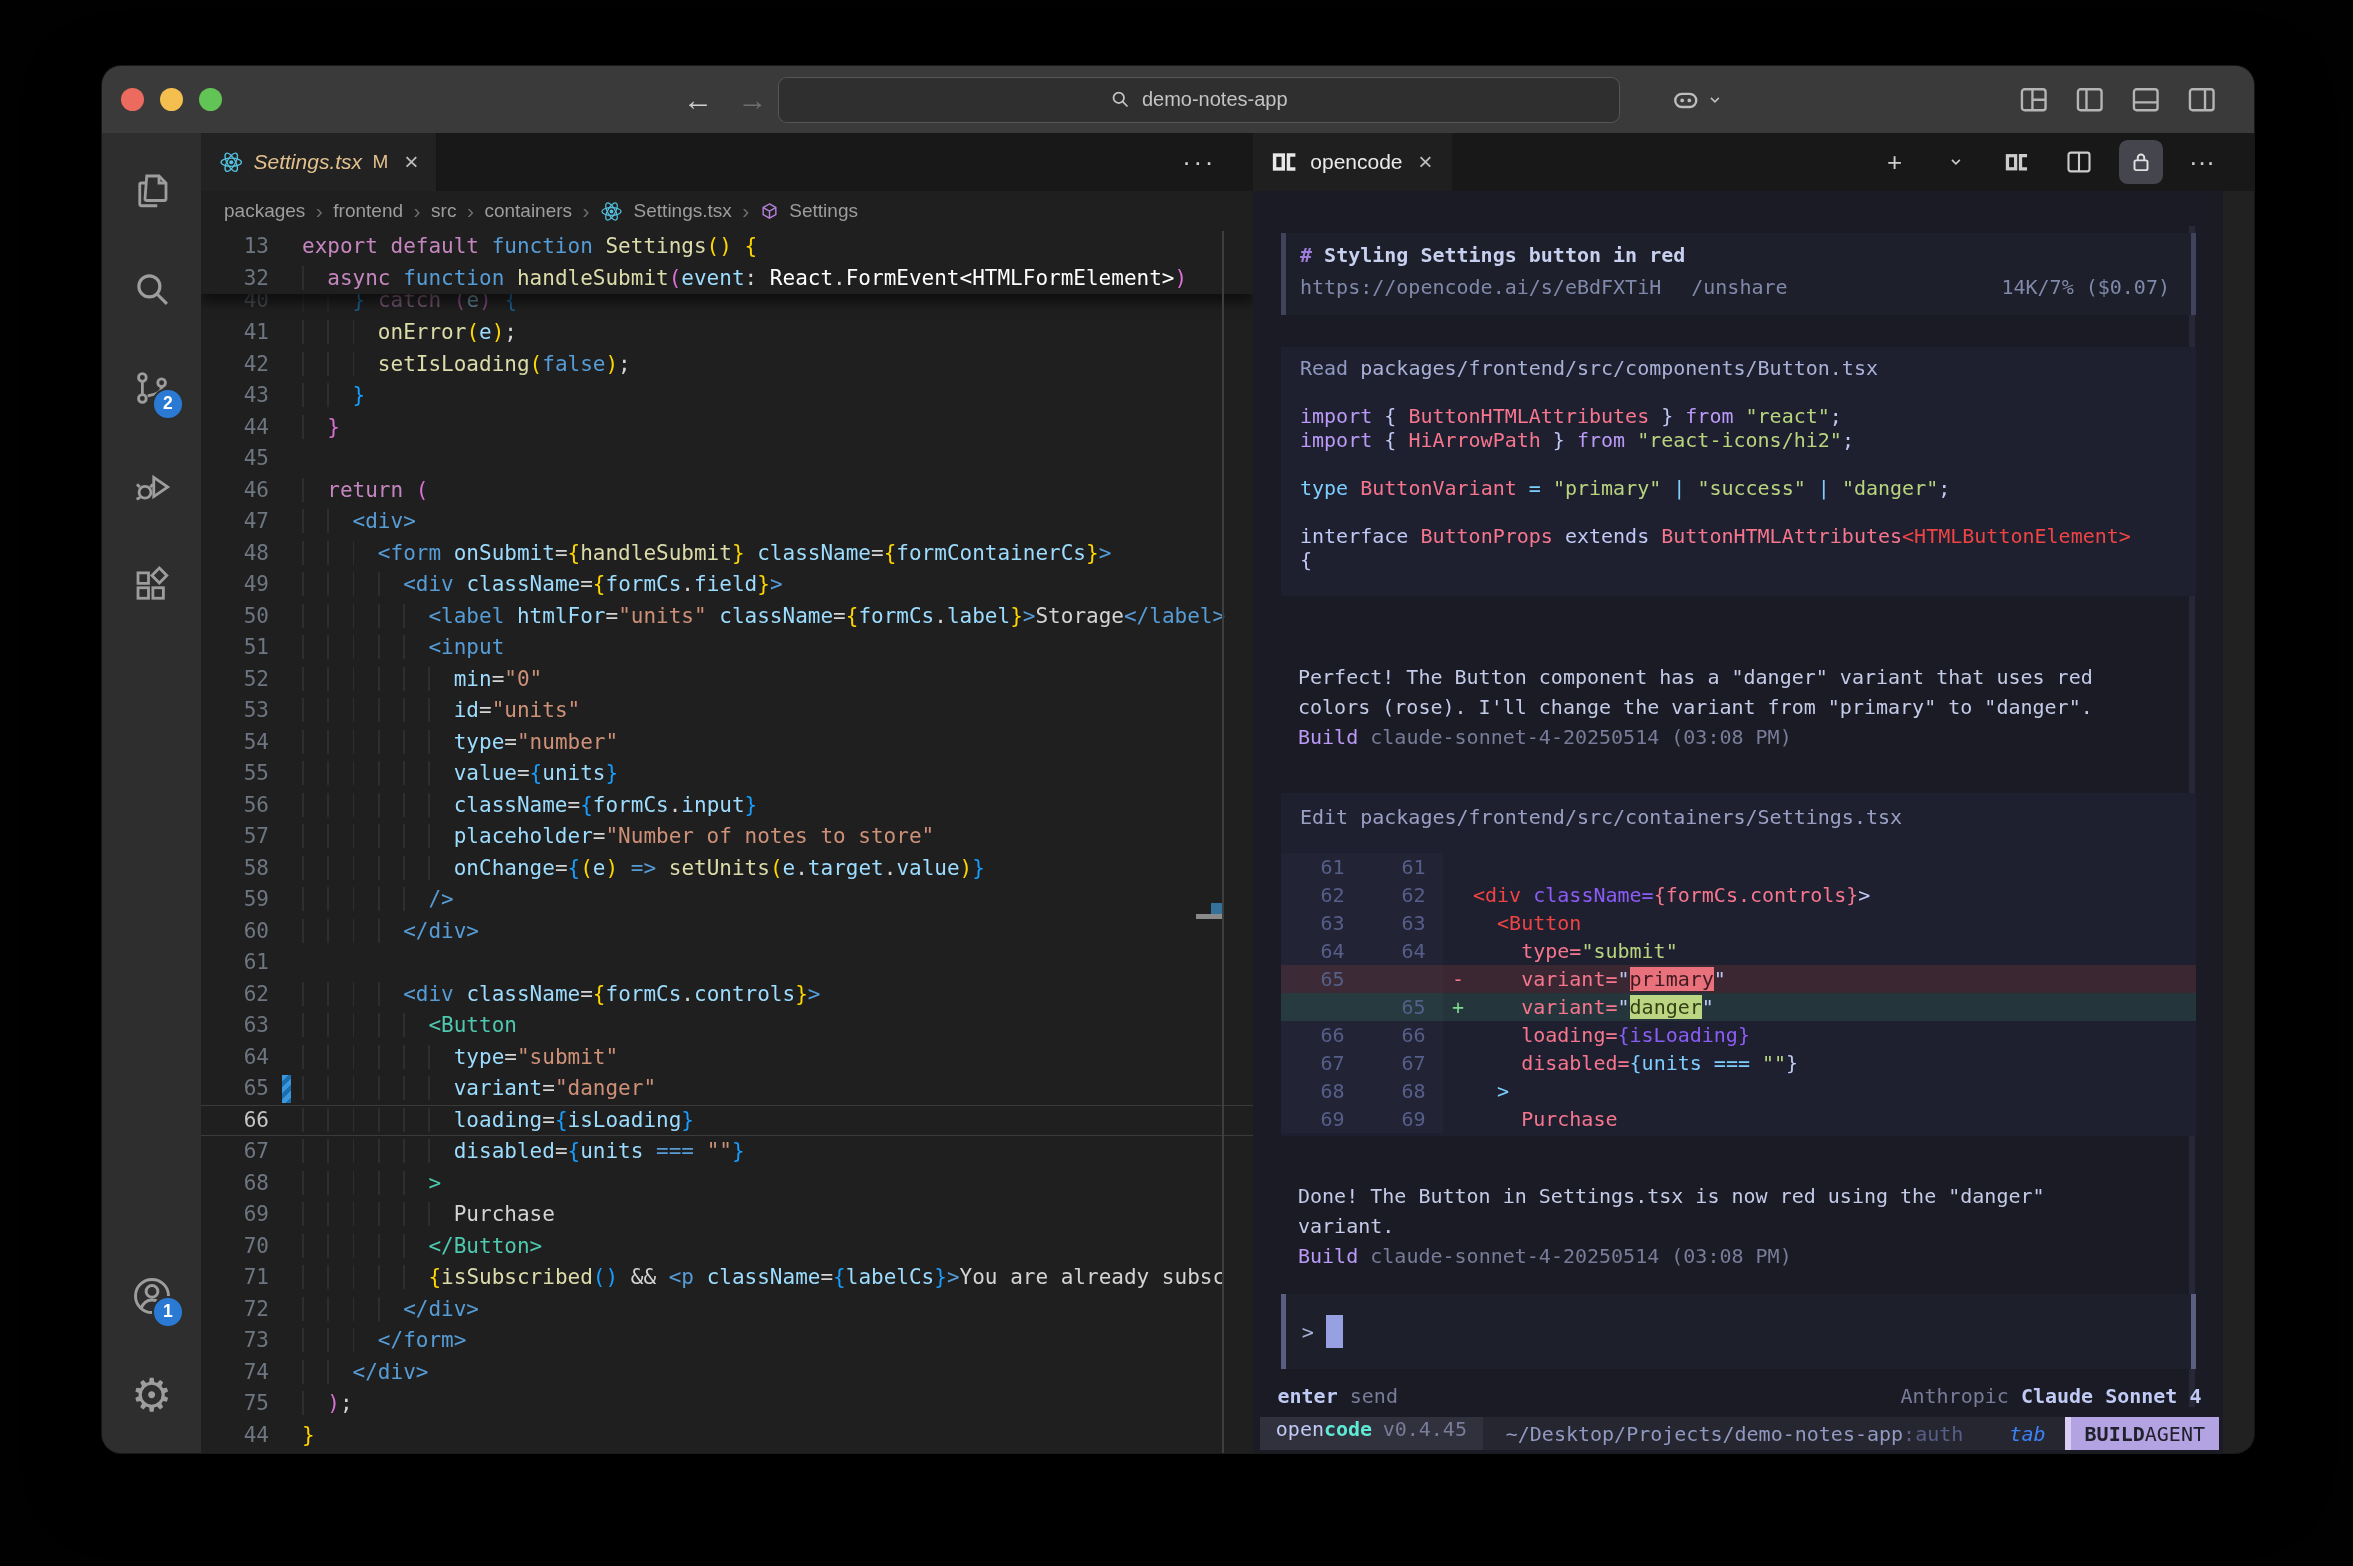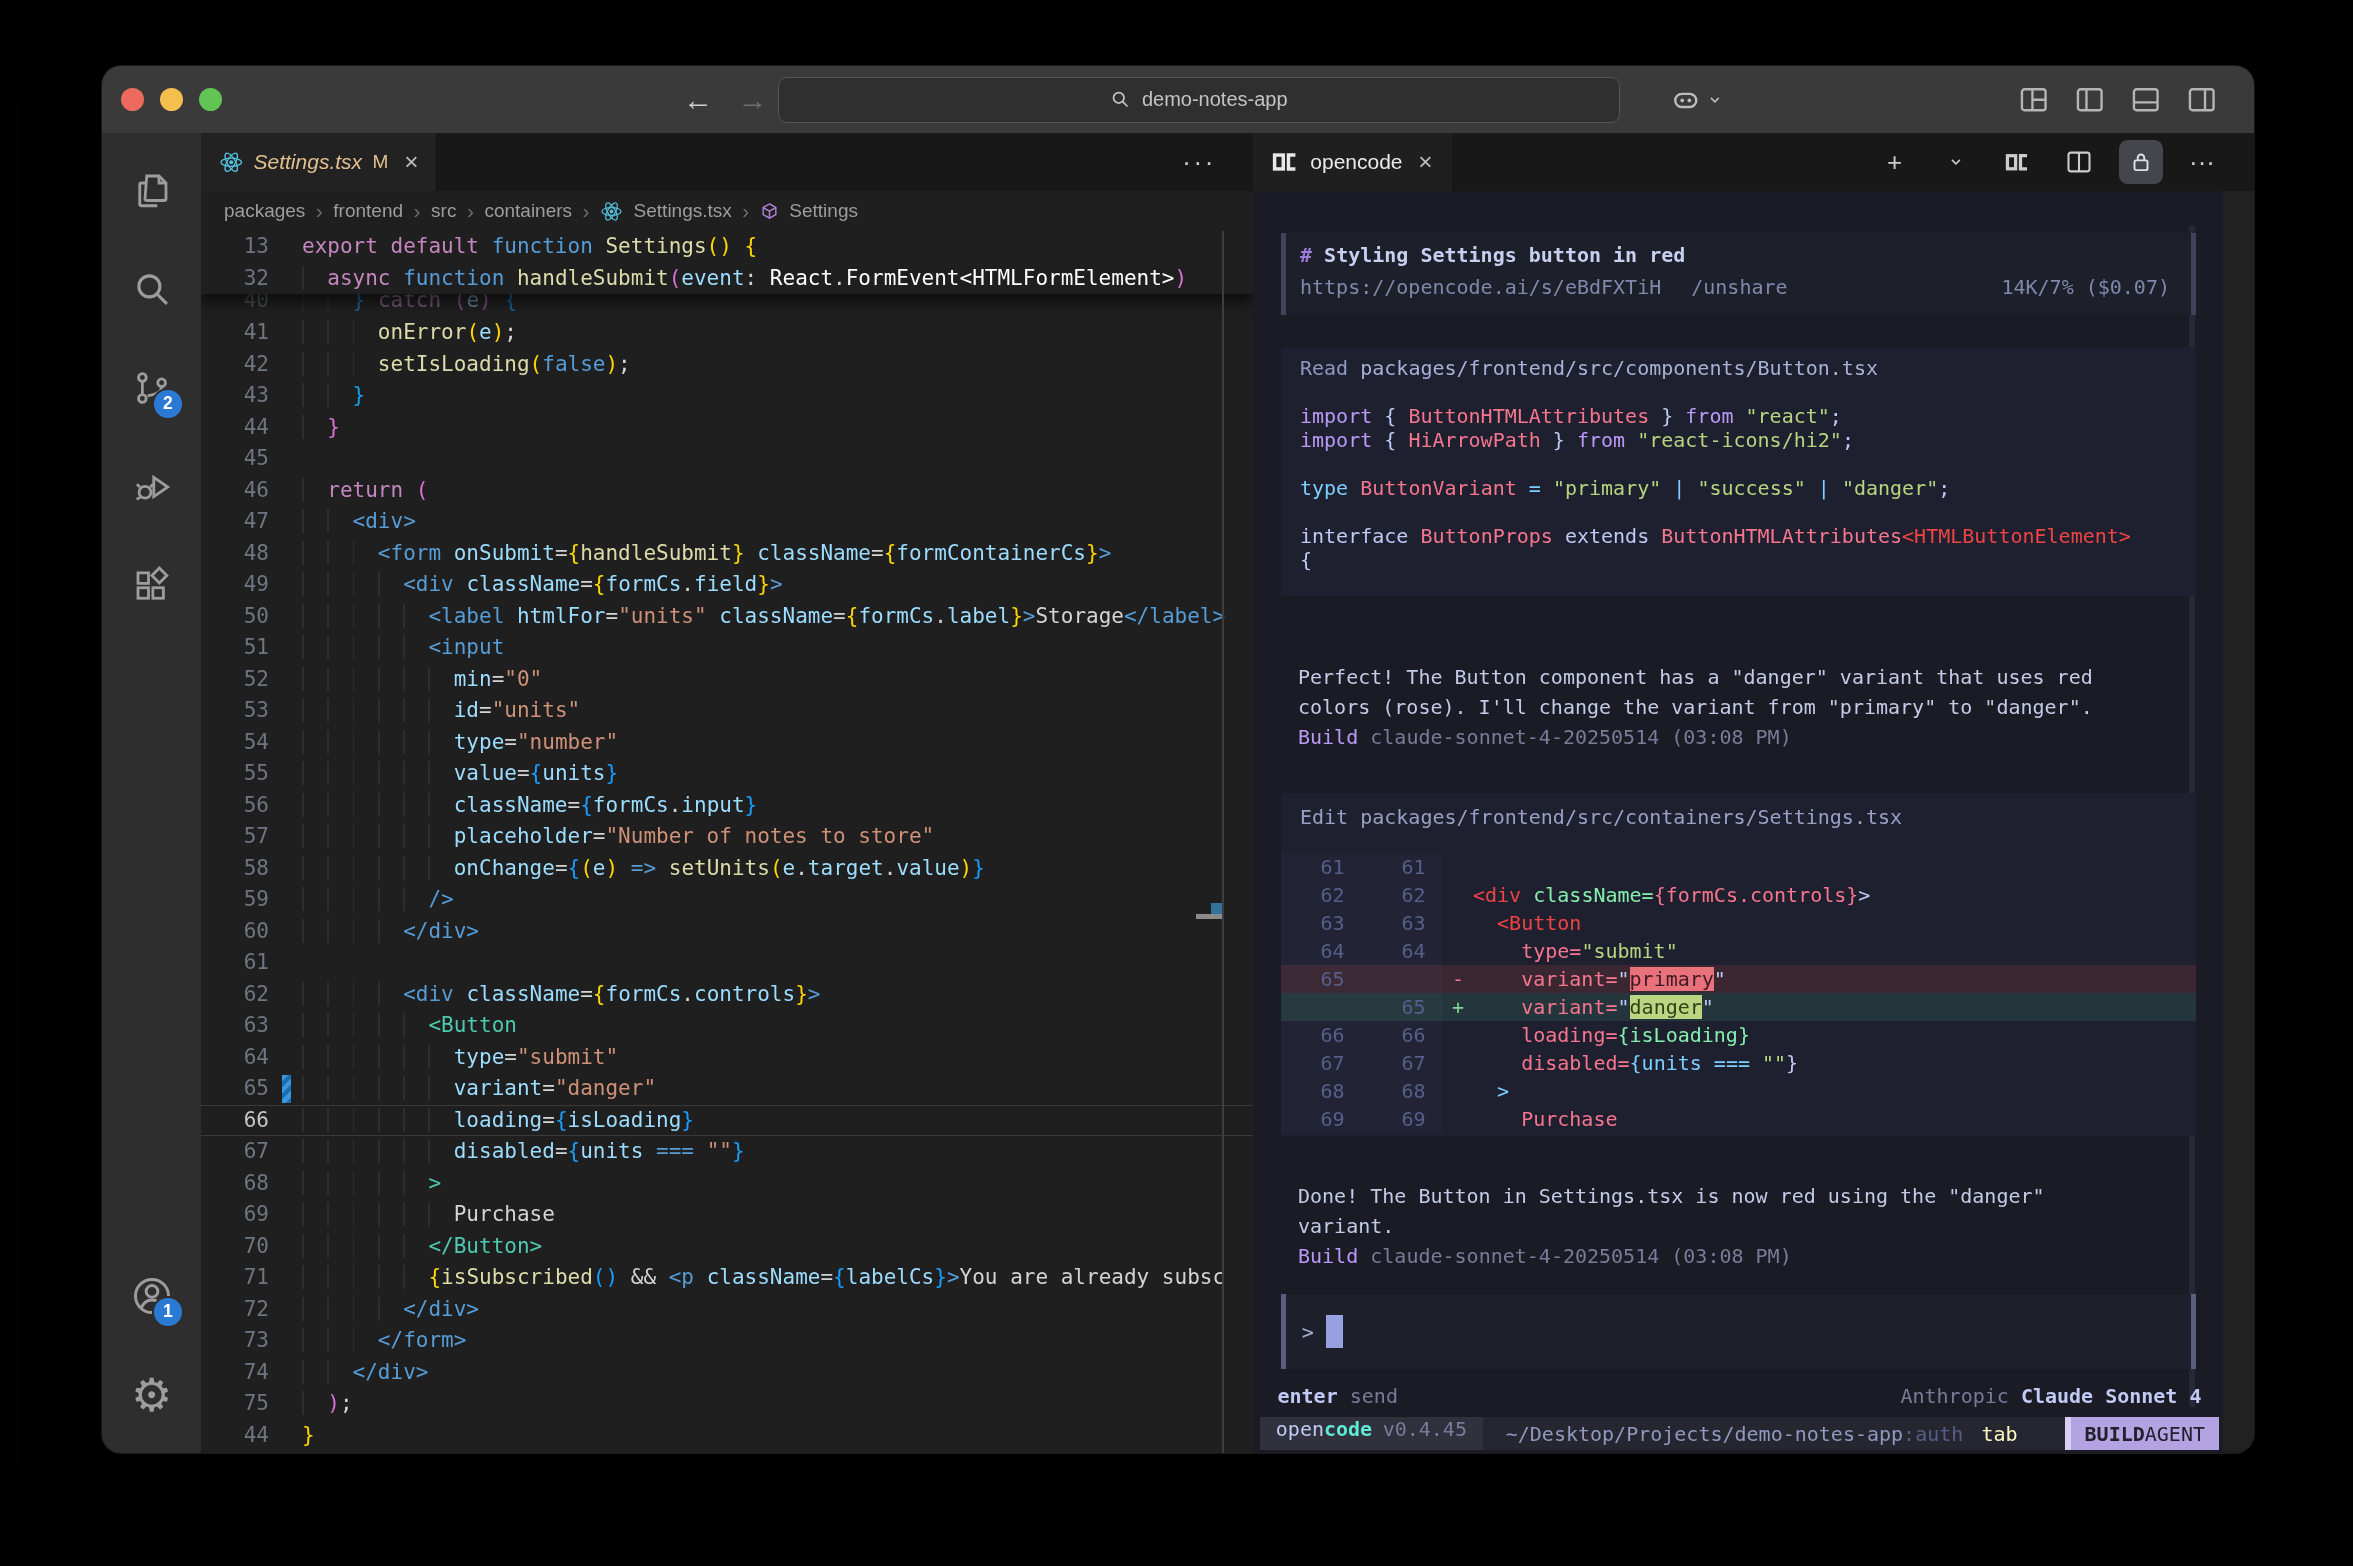--- a/index.html
+++ b/index.html
@@ -93,21 +93,21 @@
   .htitle { font-weight:bold; color:#c8d0f0; line-height:31.5px; }
   .hhash { color:#9d7cd8; }
   .hrow2 { display:flex; color:#8189ab; line-height:30px; }
   .hunshare { margin-left:30px; }
   .husage { margin-left:auto; margin-right:21px; }
 
   .rblock { position:absolute; left:28px; top:156px; width:915px; height:249px; background:#1e2030;
             padding:8.8px 0 0 19px; line-height:24px; overflow:hidden; }
   .tline { white-space:pre; }
   .t-dim{color:#9099c0}.t-path{color:#a9b1d6}.t-kw{color:#bb9af7}.t-red{color:#f7768e}
-  .t-grn{color:#b8d57e}.t-cyn{color:#7dcfff}.t-wht{color:#c0caf5}.t-lav{color:#86efac}
+  .t-grn{color:#b8d57e}.t-cyn{color:#7dcfff}.t-wht{color:#c0caf5}.t-lav{color:#8b5cf6}
   .t-vio{color:#ef4444}
 
   .msg { position:absolute; left:45px; width:884px; line-height:30px; color:#c4cbe8; }
   .msg1 { top:471px; } .msg2 { top:990px; }
   .buildlabel { color:#bb9af7; }
   .buildmeta { color:#787c99; }
 
   .eblock { position:absolute; left:28px; top:602px; width:915px; height:343px; background:#1e2030;
             padding-top:12.3px; overflow:hidden; }
   .etitle { padding-left:19px; color:#9aa0c3; line-height:24.5px; margin-bottom:23px; }
@@ -132,21 +132,21 @@
   .hint-dim { color:#787c99; }
   .hints-right { margin-left:auto; }
 
   .sbar { position:absolute; left:7px; top:1226px; width:959px; height:33px; background:#262630;
           display:flex; align-items:center; font-size:20px; }
   .sseg { background:#31313d; height:100%; display:flex; padding:0 15.8px; }
   .s-app { color:#c0caf5; } .s-appbold { color:#5eead4; font-weight:bold; }
   .s-ver { color:#787c99; margin-left:10.5px; }
   .s-path { color:#9099c0; margin-left:23px; }
   .s-branch { color:#565f89; }
-  .s-tab { color:#fef9c3; margin-left:auto; margin-right:47px; }
+  .s-tab { color:#3b82f6; margin-left:auto; margin-right:19px;font-style:italic; }
   .agentbadge { height:100%; display:flex; align-items:center; background:#b4a3e3;
                 border-left:6.1px solid #d9cdf4; padding:0 14px; color:#20212c; }
   .agent-b { font-weight:bold; }
 
   svg { display:block; }
 </style>
 </head>
 <body>
 
 <div class="window">

